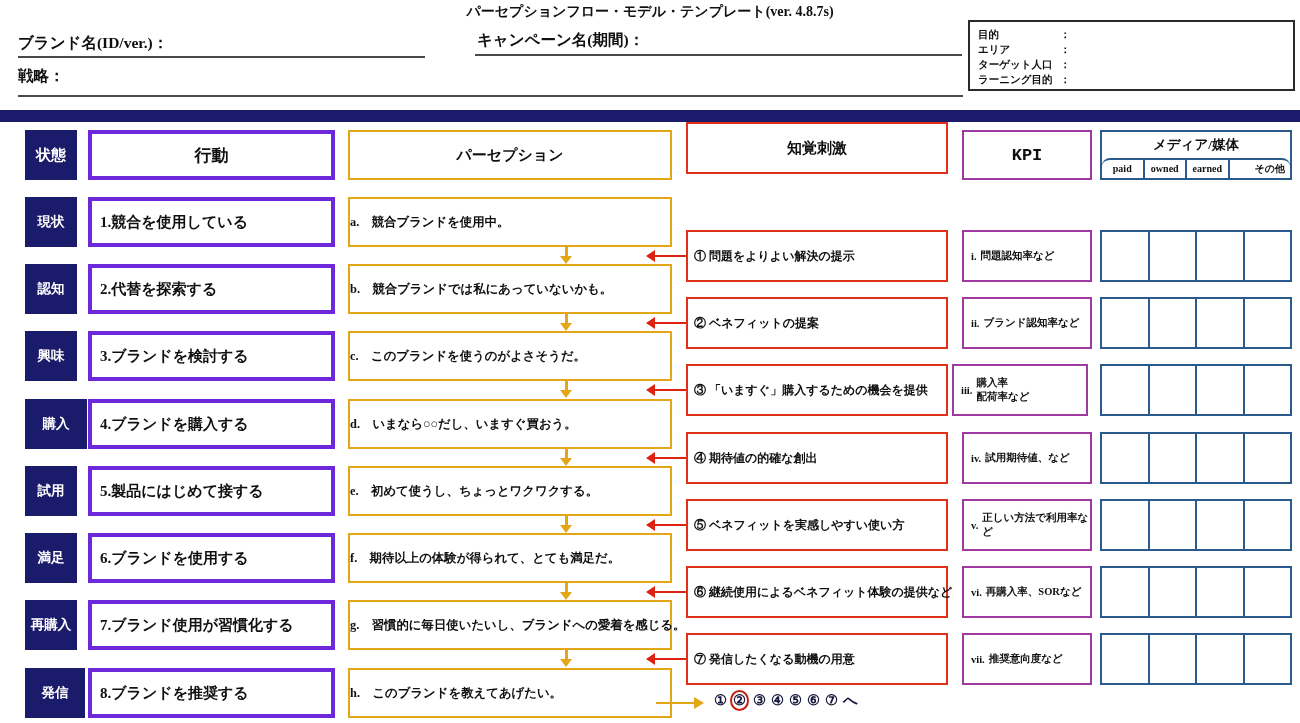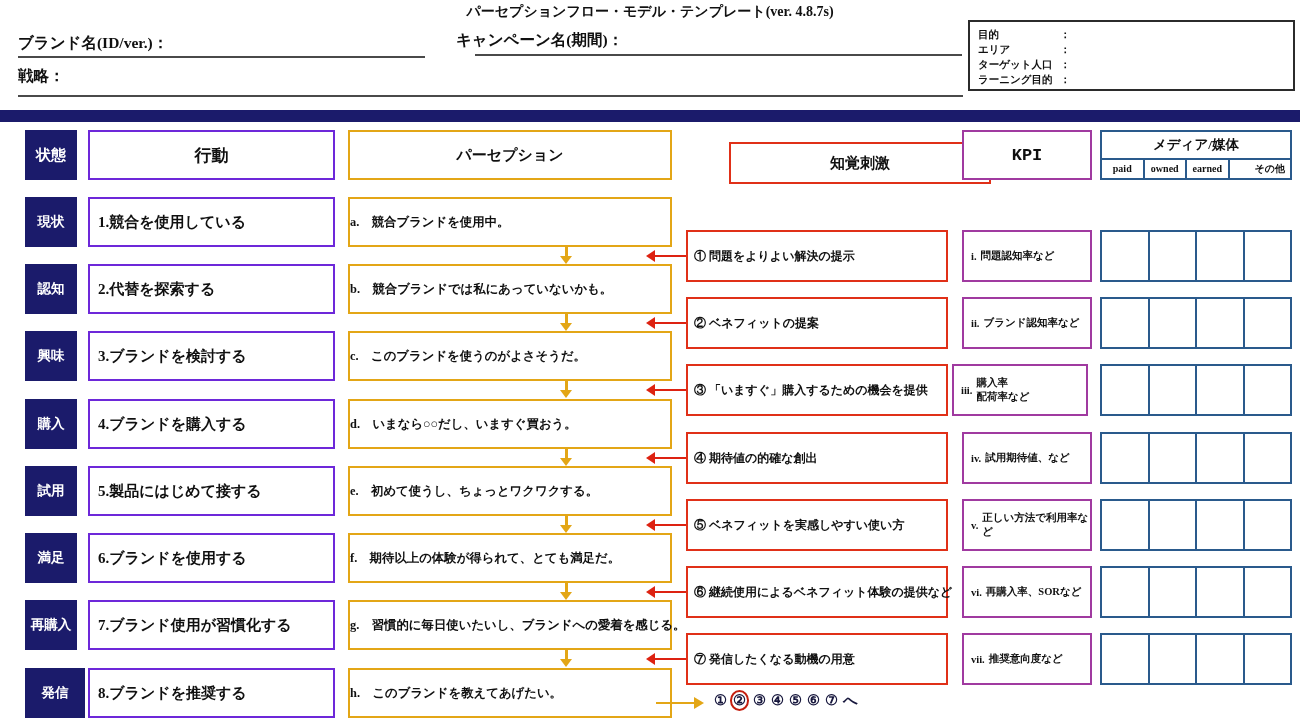--- a/index.html
+++ b/index.html
@@ -9,21 +9,21 @@
   .title{left:0;top:3px;width:100%;text-align:center;font-size:14px;}
   .lbl{font-size:15.5px;}
   .line{position:absolute;height:0;border-top:2.5px solid #4a4a4a;}
   .infobox{position:absolute;left:968px;top:20px;width:327px;height:71px;border:2px solid #2b2b2b;
            box-sizing:border-box;padding:5px 0 0 8px;}
   .info-row{display:flex;font-size:10.5px;line-height:15px;}
   .info-label{width:82px;}
   .navybar{position:absolute;left:0;top:110px;width:1300px;height:12px;background:#1b1b6b;}
 
   .bx{position:absolute;box-sizing:border-box;background:#fff;display:flex;align-items:center;}
-  .b-green{border:2px solid #6d28d9;}
+  .b-green{border:4px solid #6d28d9;}
   .b-gold{border:2px solid #e3a616;}
   .b-red{border:2px solid #e03018;}
   .b-purple{border:2px solid #a03aa0;}
   .b-blue{border:2px solid #2a5a8c;}
   .hdr{justify-content:center;text-align:center;}
   .state{background:#1b1b6b;color:#fff;justify-content:center;font-size:13.5px;border:none;}
   .state-h{background:#1b1b6b;color:#fff;justify-content:center;font-size:15px;border:none;}
   .action-h{font-size:17px;}
   .perc-h{font-size:15px;}
   .stim-h{font-size:15px;}
@@ -32,21 +32,21 @@
   .perc{font-size:12.4px;padding-left:0;white-space:nowrap;text-align:center;}
   .stim{font-size:12px;padding-left:6px;white-space:nowrap;}
   .kpi{font-size:10.5px;padding-left:7px;align-items:center;}
   .kpi-num{flex:0 0 auto;}
   .kpi-text{white-space:pre-line;margin-left:4px;line-height:1.35;}
   .media-row{padding:0;}
   .media-cell{flex:1 1 0;height:100%;border-right:2px solid #2a5a8c;}
   .media-cell:last-child{border-right:none;}
   .media-h{flex-direction:column;align-items:stretch;padding:0;}
   .media-h-title{height:27px;display:flex;align-items:center;justify-content:center;font-size:13.5px;}
-  .media-h-sub{height:19px;display:flex;border-top:2px solid #2a5a8c;}
+  .media-h-sub{height:19px;display:flex;border-top:2px solid #2a5a8c;border-radius:8px;}
   .media-h-cell{flex:1 1 0;display:flex;align-items:center;justify-content:center;
                 font-size:10px;border-right:2px solid #2a5a8c;}
   .media-h-cell:last-child{border-right:none;padding-left:20px;}
 
   .yd{position:absolute;width:12px;height:17px;}
   .yd::before{content:'';position:absolute;left:4.5px;top:0;width:3px;height:10px;background:#e3a616;}
   .yd::after{content:'';position:absolute;left:0;top:9px;width:0;height:0;
              border-left:6px solid transparent;border-right:6px solid transparent;border-top:8px solid #e3a616;}
   .rl{position:absolute;width:40px;height:12px;}
   .rl::before{content:'';position:absolute;left:7px;top:4.8px;width:33px;height:2.6px;background:#dd2211;}
@@ -63,21 +63,21 @@
            padding:0 1px;margin:-3px 4px -3px -2px;line-height:1.15;}
 </style>
 </head>
 <body>
 
 <div class="page">
 
   <div class="t title">パーセプションフロー・モデル・テンプレート(ver. 4.8.7s)</div>
   <div class="t lbl" style="left:18px;top:33px;">ブランド名(ID/ver.)：</div>
   <div class="line" style="left:18px;top:56px;width:407px;"></div>
-  <div class="t lbl" style="left:456px;top:30px;text-align:right;">キャンペーン名(期間)：</div>
+  <div class="t lbl" style="left:477px;top:30px;text-align:right;">キャンペーン名(期間)：</div>
   <div class="line" style="left:475px;top:54px;width:487px;"></div>
   <div class="t lbl" style="left:18px;top:66px;">戦略：</div>
   <div class="line" style="left:18px;top:95px;width:945px;"></div>
 
   <div class="infobox">
     <div class="info-row">
       <span class="info-label">目的</span>
       <span>：</span>
     </div>
     <div class="info-row">
@@ -92,21 +92,21 @@
       <span class="info-label">ラーニング目的</span>
       <span>：</span>
     </div>
   </div>
 
   <div class="navybar"></div>
 
   <div class="bx state-h hdr" style="left:25px;top:130px;width:52px;height:50px;">状態</div>
   <div class="bx b-green action-h hdr" style="left:88px;top:130px;width:247px;height:50px;">行動</div>
   <div class="bx b-gold perc-h hdr" style="left:348px;top:130px;width:324px;height:50px;">パーセプション</div>
-  <div class="bx b-red stim-h hdr" style="left:686px;top:142px;width:262px;height:42px;margin-left:43px;">知覚刺激</div>
+  <div class="bx b-red stim-h hdr" style="left:686px;top:122px;width:262px;height:52px;">知覚刺激</div>
   <div class="bx b-purple kpi-h hdr" style="left:962px;top:130px;width:130px;height:50px;">KPI</div>
   <div class="bx b-blue media-h" style="left:1100px;top:130px;width:192px;height:50px;">
     <div class="media-h-title">メディア/媒体</div>
     <div class="media-h-sub">
       <div class="media-h-cell">paid</div>
       <div class="media-h-cell">owned</div>
       <div class="media-h-cell">earned</div>
       <div class="media-h-cell">その他</div>
     </div>
   </div>
@@ -116,21 +116,21 @@
   <div class="bx b-gold perc" style="left:348px;top:197px;width:324px;height:50px;">a.　競合ブランドを使用中。</div>
 
   <div class="bx state" style="left:25px;top:264px;width:52px;height:50px;">認知</div>
   <div class="bx b-green action" style="left:88px;top:264px;width:247px;height:50px;">2.代替を探索する</div>
   <div class="bx b-gold perc" style="left:348px;top:264px;width:324px;height:50px;">b.　競合ブランドでは私にあっていないかも。</div>
 
   <div class="bx state" style="left:25px;top:331px;width:52px;height:50px;">興味</div>
   <div class="bx b-green action" style="left:88px;top:331px;width:247px;height:50px;">3.ブランドを検討する</div>
   <div class="bx b-gold perc" style="left:348px;top:331px;width:324px;height:50px;">c.　このブランドを使うのがよさそうだ。</div>
 
-  <div class="bx state" style="left:25px;top:399px;width:52px;height:50px;">購入</div>
+  <div class="bx state" style="left:25px;top:399px;width:62px;height:50px;">購入</div>
   <div class="bx b-green action" style="left:88px;top:399px;width:247px;height:50px;">4.ブランドを購入する</div>
   <div class="bx b-gold perc" style="left:348px;top:399px;width:324px;height:50px;">d.　いまなら○○だし、いますぐ買おう。</div>
 
   <div class="bx state" style="left:25px;top:466px;width:52px;height:50px;">試用</div>
   <div class="bx b-green action" style="left:88px;top:466px;width:247px;height:50px;">5.製品にはじめて接する</div>
   <div class="bx b-gold perc" style="left:348px;top:466px;width:324px;height:50px;">e.　初めて使うし、ちょっとワクワクする。</div>
 
   <div class="bx state" style="left:25px;top:533px;width:52px;height:50px;">満足</div>
   <div class="bx b-green action" style="left:88px;top:533px;width:247px;height:50px;">6.ブランドを使用する</div>
   <div class="bx b-gold perc" style="left:348px;top:533px;width:324px;height:50px;">f.　期待以上の体験が得られて、とても満足だ。</div>

